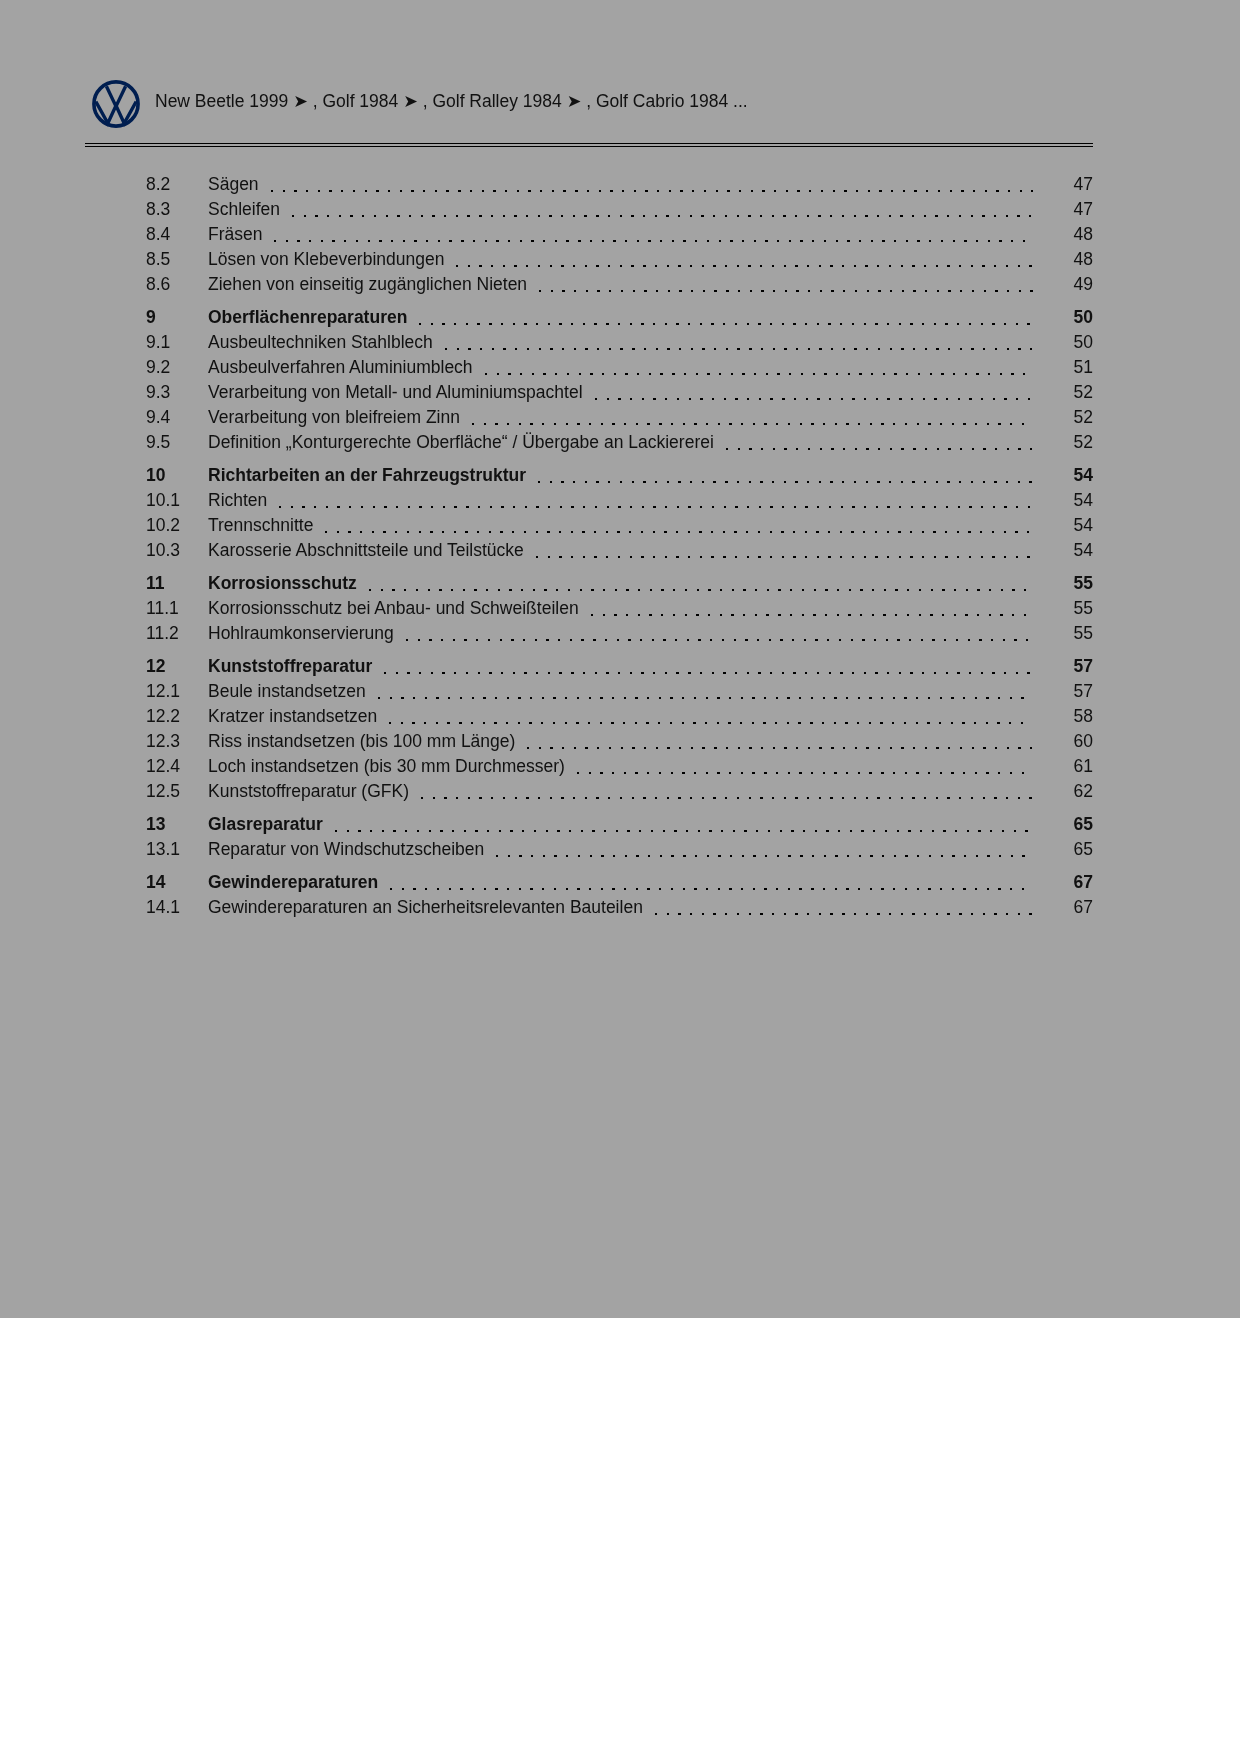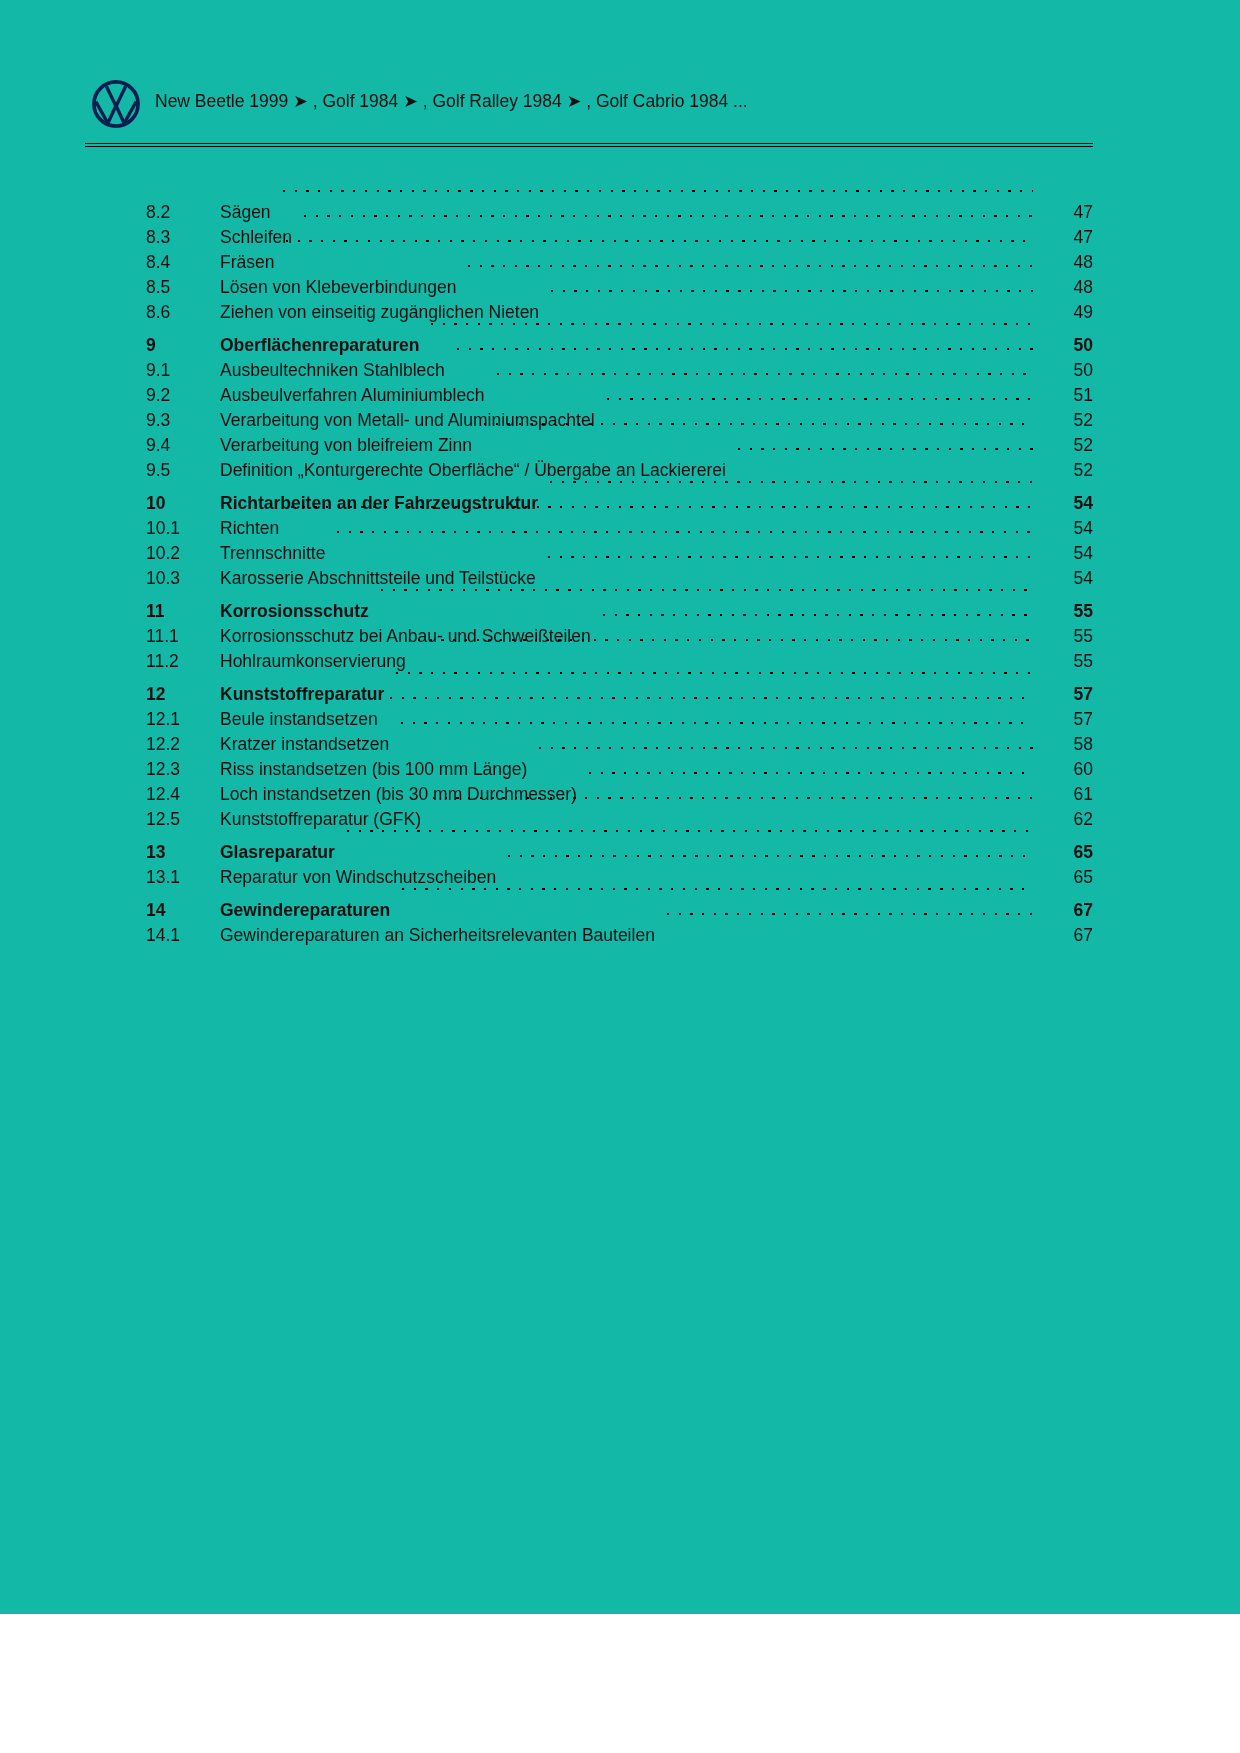--- a/index.html
+++ b/index.html
@@ -1,35 +1,35 @@
 <!DOCTYPE html>
 <html><head>
 <meta charset="utf-8">
 <style>
   html,body{margin:0;padding:0;background:#ffffff;}
   body{font-family:"Liberation Sans","DejaVu Sans",sans-serif;color:#111;}
-  .page{position:relative;width:1240px;height:1614px;background:#14b8a6;overflow:hidden;}
+  .page{position:relative;width:1240px;height:1318px;background:#a3a3a3;overflow:hidden;}
 
   
   .logo{position:absolute;left:92px;top:80px;width:48px;height:48px;}
   .hdr-text{position:absolute;left:155px;top:88px;font-size:17.5px;line-height:26px;white-space:nowrap;}
   .rule{position:absolute;left:85px;width:1008px;height:4px;
         border-top:1px solid #000;border-bottom:1px solid #000;box-sizing:border-box;}
   .rule.hdr{top:143px;}
   .rule.ftr{top:1643px;}
 
   
   .toc{position:absolute;left:123px;top:172px;width:970px;font-size:17.5px;}
   .row{display:flex;align-items:baseline;height:25px;line-height:25px;}
   .row.bold{font-weight:bold;margin-top:8px;}
   .num{flex:0 0 62px;margin-left:23px;}
-  .title{white-space:nowrap;margin-left:12px;}
+  .title{white-space:nowrap;}
   .dots{flex:1 1 auto;align-self:flex-end;height:2.4px;margin:0 16px 5px 12px;
         background:repeating-linear-gradient(90deg,#000 0 2.3px,transparent 2.3px 11.7px);}
-  .pagecol{flex:0 0 44px;text-align:right;margin-top:28px;}
+  .pagecol{flex:0 0 44px;text-align:right;}
 
   
   .footer{position:absolute;left:85px;top:1652px;display:flex;align-items:baseline;gap:36px;}
   .folio{font-size:29px;line-height:30px;}
   .section-label{font-size:15.5px;}
 </style>
 </head>
 <body>
 
 <div class="page">

